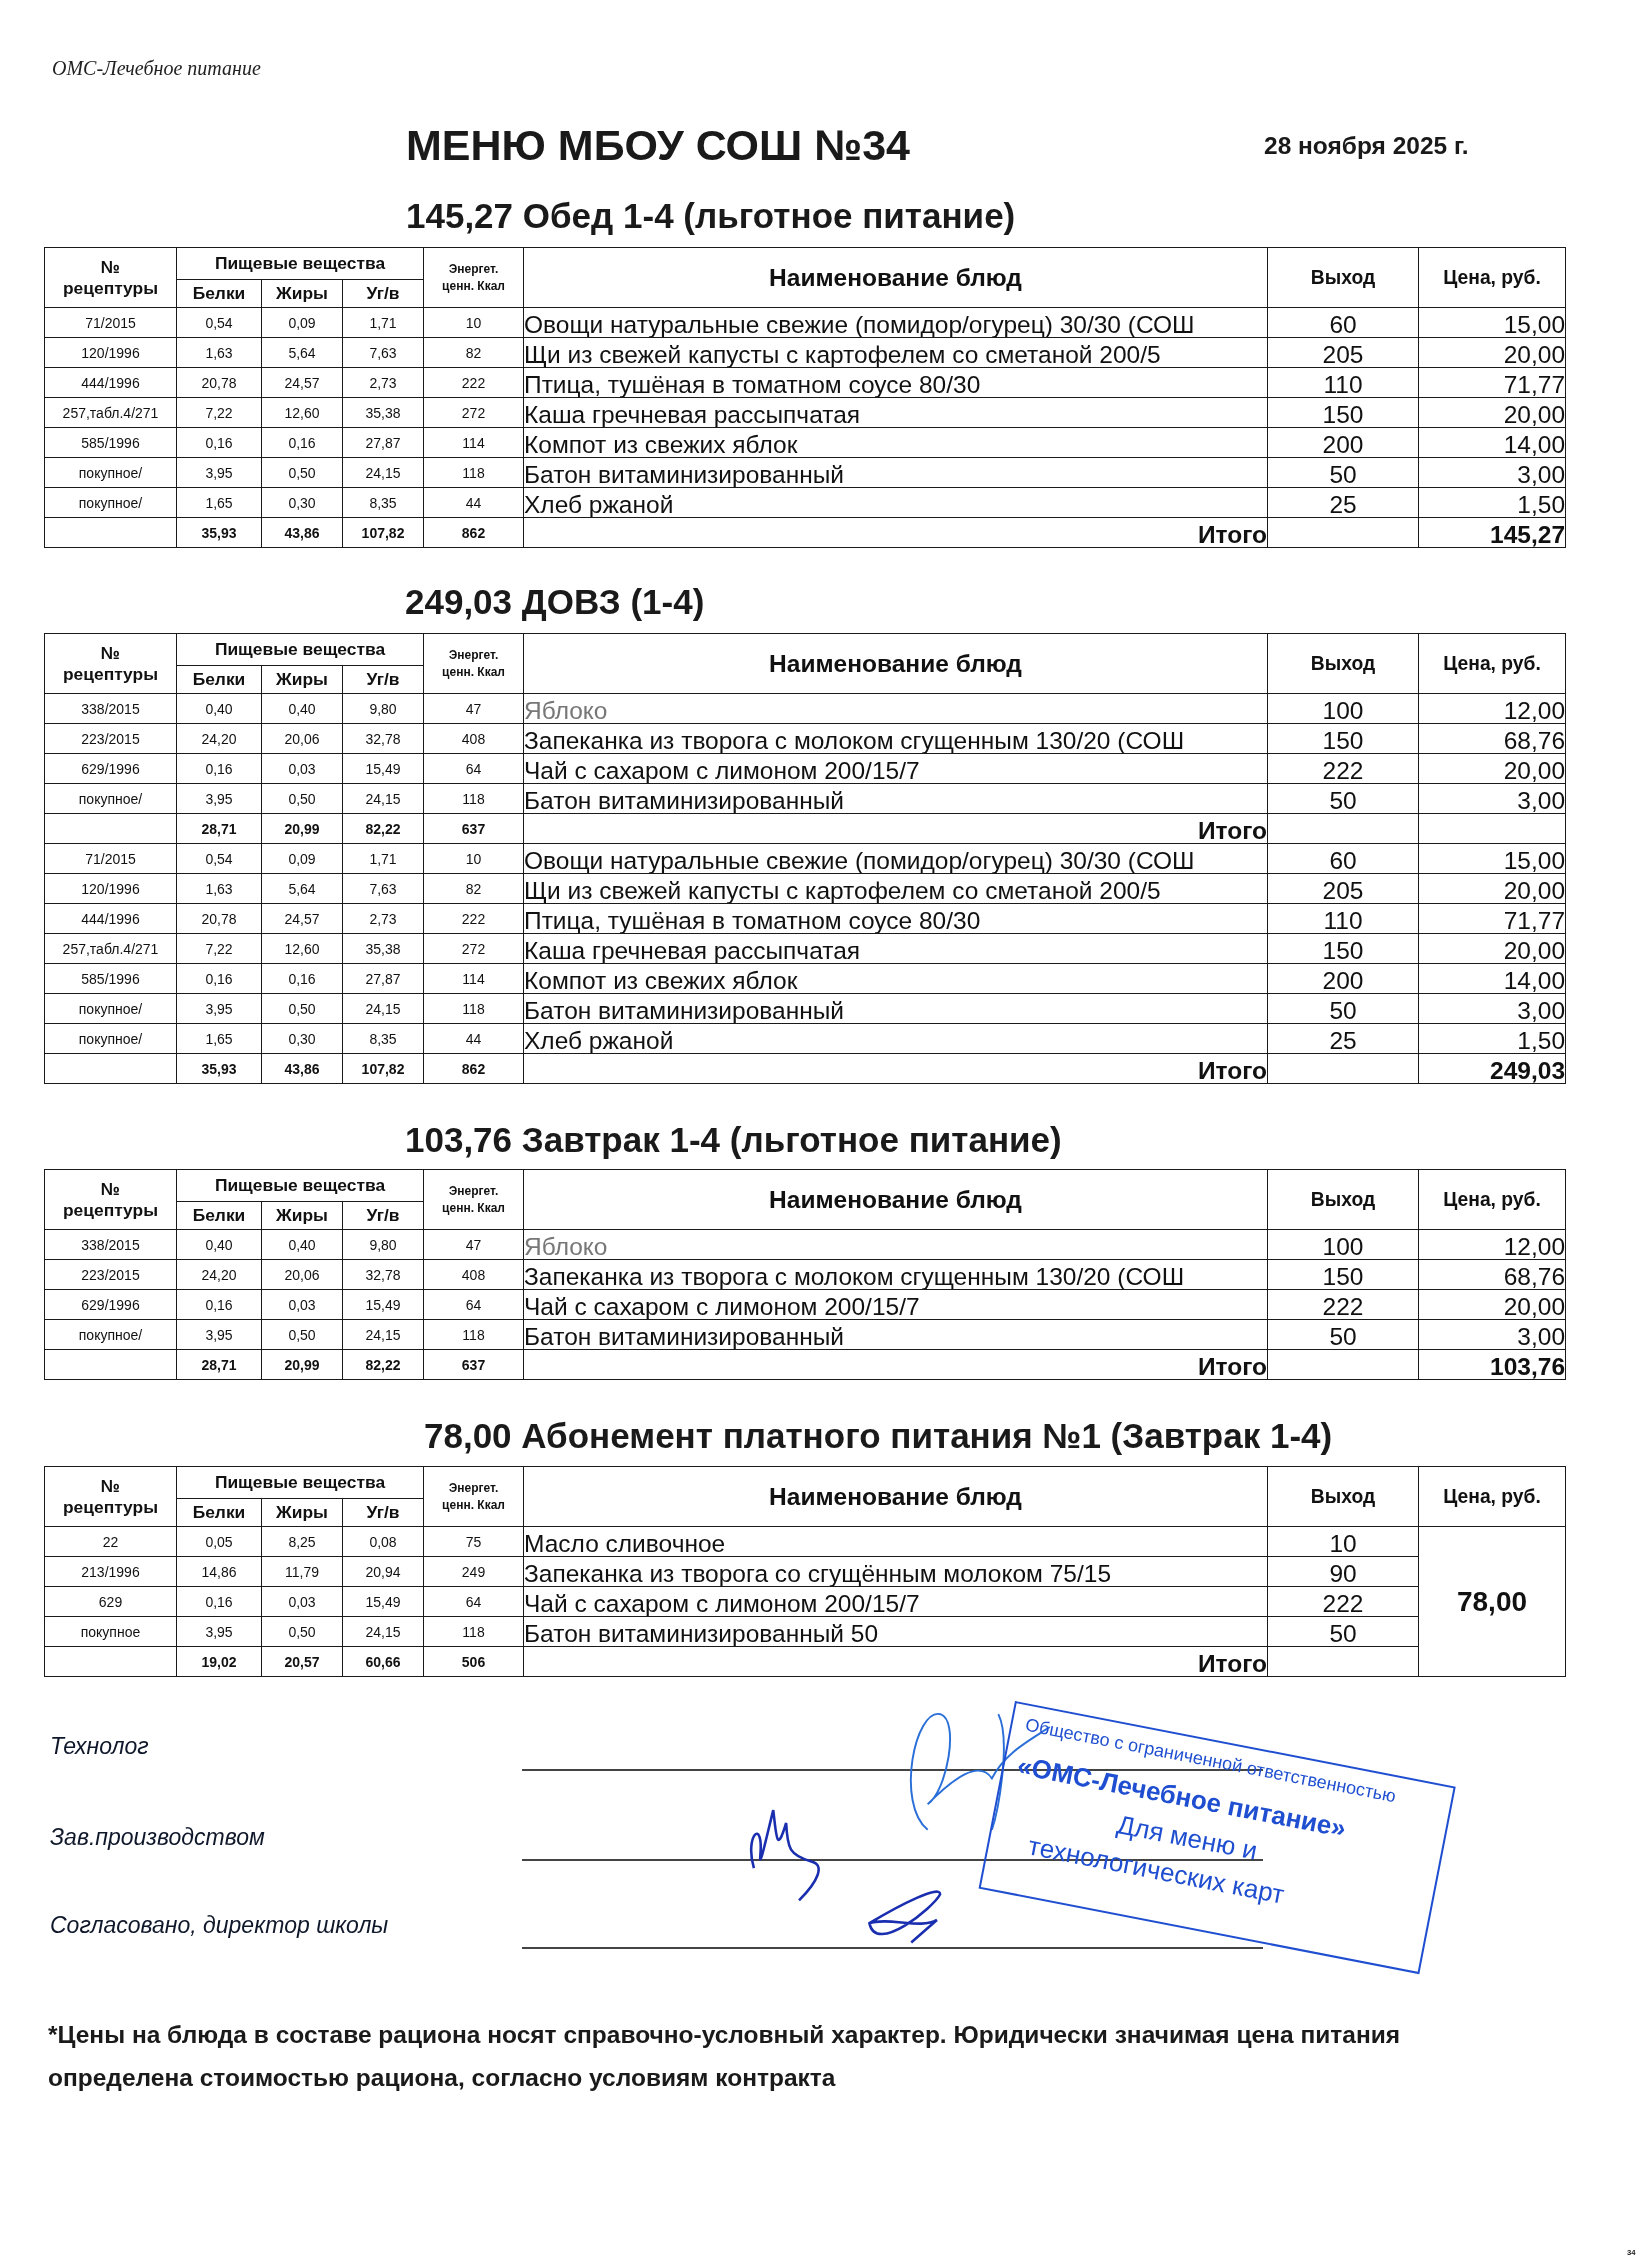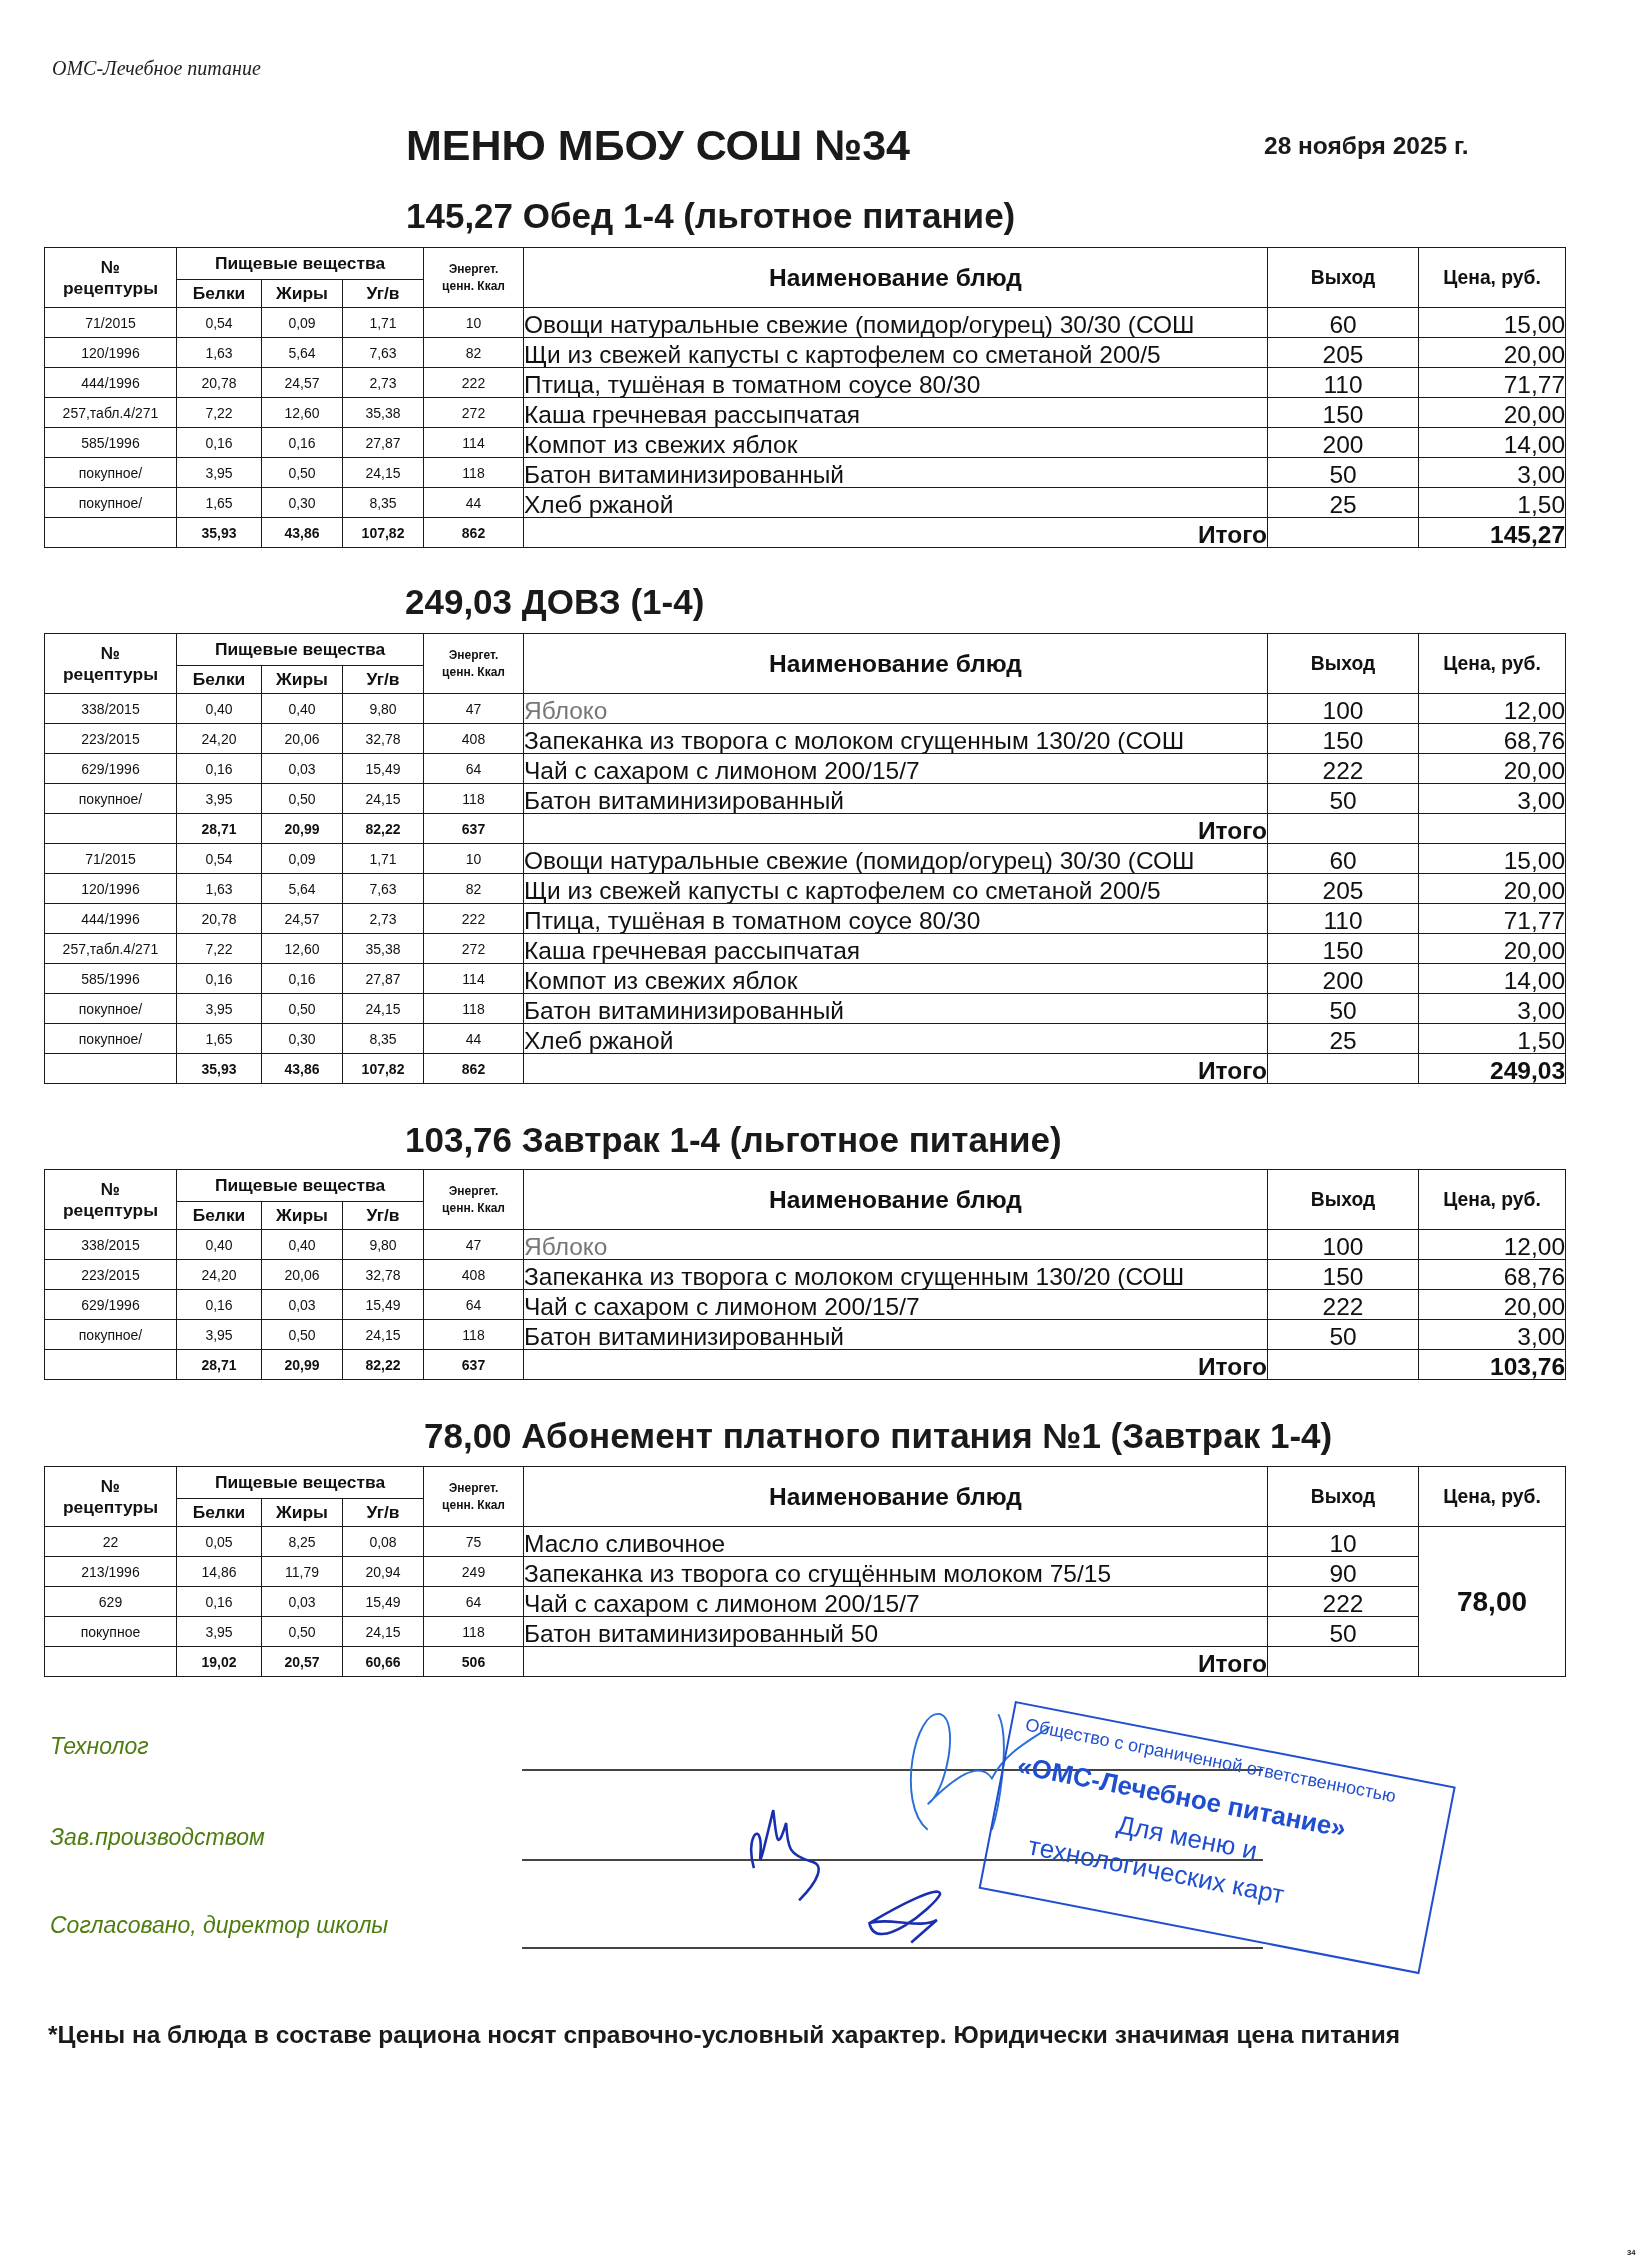--- a/index.html
+++ b/index.html
@@ -22,21 +22,21 @@
     td.num { font-size: 14px; text-align: center; }
     td.num.b, td.tot { font-weight: bold; }
     td.name { font-size: 24.5px; padding-left: 3.9px; vertical-align: bottom; line-height: 1.0; }
     td.name.gray { color: #777; }
     td.yield { font-size: 24.5px; text-align: center; vertical-align: bottom; line-height: 1.0; }
     td.price { font-size: 24.5px; text-align: right; padding-right: 32px; vertical-align: bottom; line-height: 1.0; }
     td.itogo { font-size: 24.5px; font-weight: bold; text-align: right; padding-right: 3.9px; vertical-align: bottom; line-height: 1.0; }
     td.price.b { font-weight: bold; }
     td.merged-price { font-size: 28px; font-weight: bold; text-align: center; vertical-align: middle; }
 
-    .sig-label { position: absolute; left: 50px; font-style: italic; font-size: 23px; color: #4d7c0f; }
+    .sig-label { position: absolute; left: 50px; font-style: italic; font-size: 23px; color: #0f172a; }
     .sig-line { position: absolute; left: 522px; width: 741px; height: 1.9px; background: #444; }
 
     .stamp { position: absolute; left: 1015px; top: 1701px; width: 445px; height: 187px; transform: rotate(11deg); transform-origin: left top; border: 2.6px solid #1f4fd0; color: #1f4fd0; font-size: 22px; line-height: 1.2; }
     .stamp .l1 { position: absolute; left: 13px; top: 9px; font-size: 18px; }
     .stamp .l2 { position: absolute; left: 13px; top: 45px; font-size: 26px; font-weight: bold; }
     .stamp .l3 { position: absolute; left: 122px; top: 84px; font-size: 26px; }
     .stamp .l4 { position: absolute; left: 39px; top: 122px; font-size: 26px; }
 
     .signature { position: absolute; }
 
@@ -497,16 +497,17 @@
 
 <div class="stamp">
   <div class="l1">Общество с ограниченной ответственностью</div>
   <div class="l2">«ОМС-Лечебное питание»</div>
   <div class="l3">Для меню и</div>
   <div class="l4">технологических карт</div>
 </div>
 
 <div class="footnote">
   <div>*Цены на блюда в составе рациона носят справочно-условный характер. Юридически значимая цена питания</div>
+  <div>определена стоимостью рациона, согласно условиям контракта</div>
 </div>
 
 <div class="page-num">34</div>
 
 
 </body></html>

